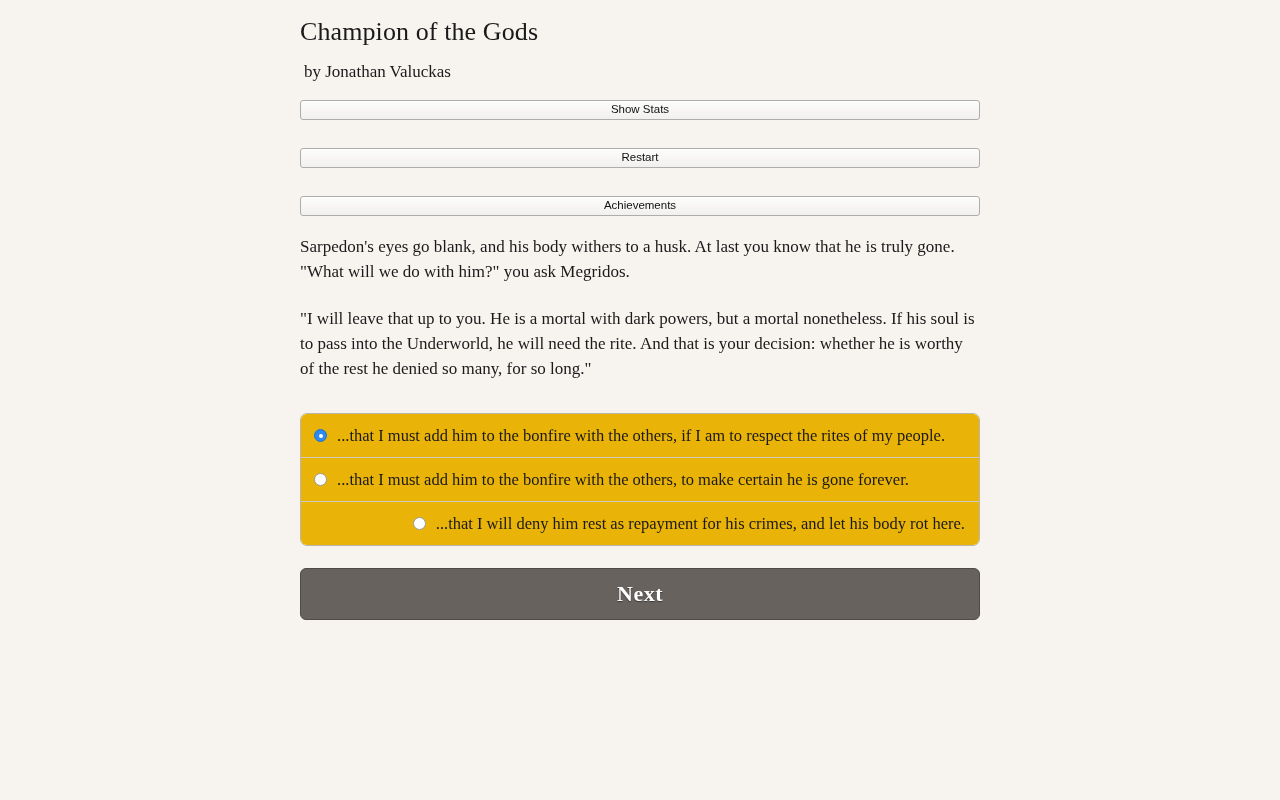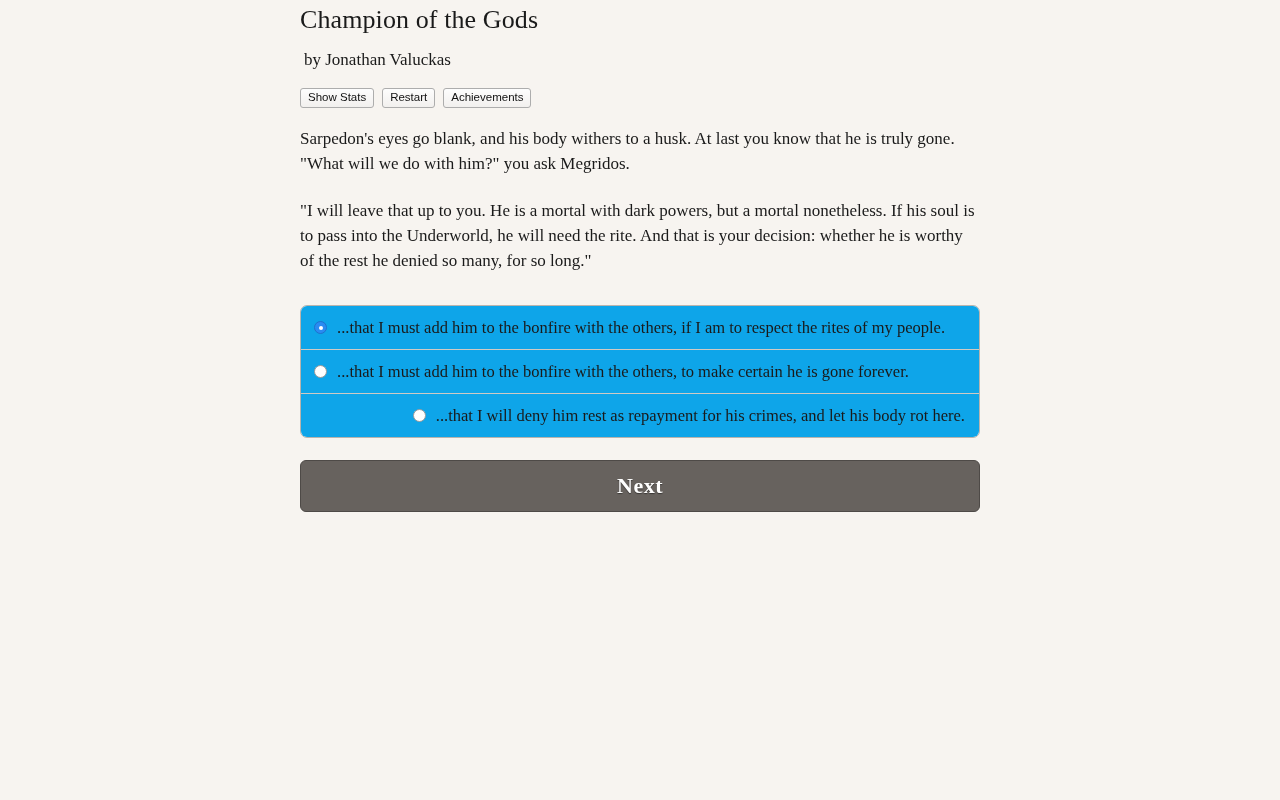--- a/index.html
+++ b/index.html
@@ -10,38 +10,40 @@
     height: 800px;
     overflow: hidden;
   }
   body {
     font-family: "Liberation Serif", "DejaVu Serif", serif;
     color: #1a1a1a;
   }
   .page {
     width: 680px;
     margin: 0 auto;
+    padding-top: 12px;
     box-sizing: border-box;
   }
   .game-title {
     font-size: 26px;
     font-weight: normal;
     margin: 0 0 0 0;
     line-height: 40px;
     letter-spacing: 0.1px;
   }
   .byline {
     font-size: 17px;
     margin: 8px 0 0 4px;
     line-height: 24px;
   }
   .stats-buttons {
     margin-top: 16px;
     display: flex;
-    gap: 8px;
+    gap: 28px;
+    flex-direction: column;
   }
   .mini-btn {
     font-family: "Liberation Sans", sans-serif;
     font-size: 11.5px;
     color: #111;
     background: linear-gradient(#fdfdfd, #f2f0ee);
     border: 1px solid #adadad;
     border-radius: 3px;
     padding: 2px 7px 3px 7px;
     line-height: 13px;
@@ -65,21 +67,21 @@
     border-radius: 7px;
     background: #fbf9f7;
     overflow: hidden;
   }
   .choice {
     display: flex;
     align-items: flex-start;
     padding: 11px 14px 11px 13px;
     border-bottom: 1px solid #cfcac4;
     cursor: pointer;
-    background: #0ea5e9;
+    background: #eab308;
   }
   .choice:last-child {
     border-bottom: none;
     justify-content: flex-end;
   }
   .radio {
     flex: 0 0 auto;
     width: 13px;
     height: 13px;
     border-radius: 50%;

